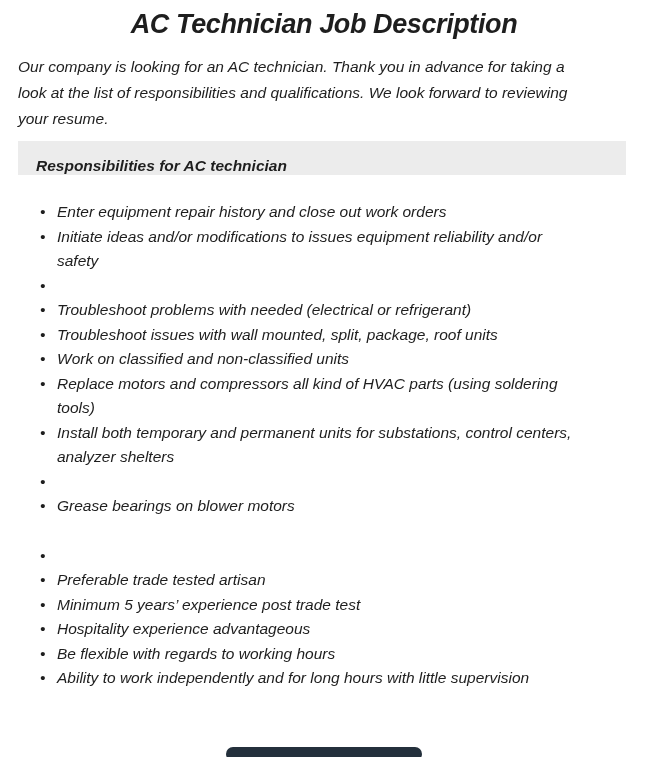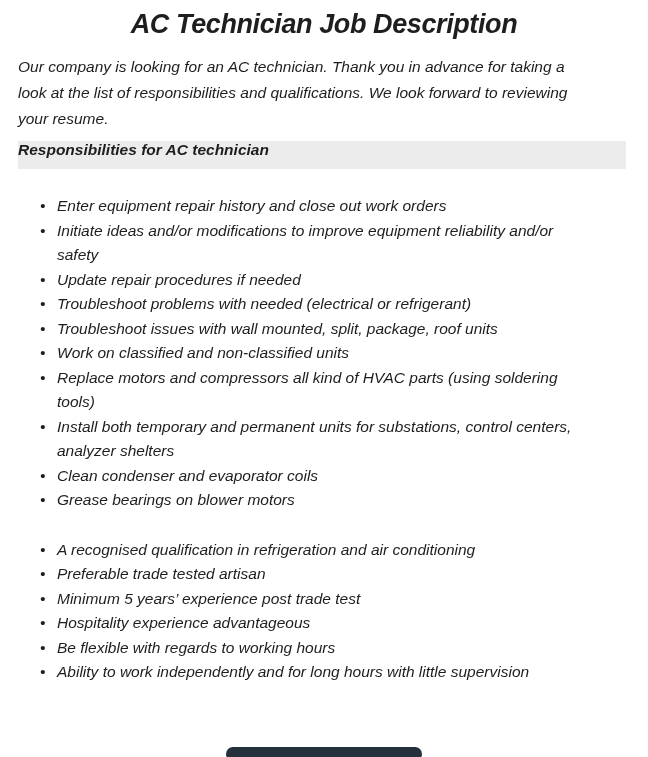--- a/index.html
+++ b/index.html
@@ -29,24 +29,25 @@
     text-align: center;
   }
   .intro {
     margin: 12px 20px 0 18px;
     font-size: 15.5px;
     line-height: 26px;
     white-space: pre-line;
   }
   .section-bar {
     margin: 9px 22px 0 18px;
-    height: 28px;
+    height: 34px;
     background: var(--bar-bg);
     display: flex;
-    align-items: flex-start;
+    align-items: flex-end;
+    padding-left: 18px;
   }
   .section-heading {
     font-size: 15.5px;
     font-weight: 700;
   }
   .bullets {
     list-style: none;
     margin: 25px 0 12px 0;
     padding: 0 0 0 40px;
   }
@@ -89,26 +90,25 @@
     <span class="section-heading">Responsibilities for AC technician</span>
   </div>
 
   <ul class="bullets">
     <li>
         <span class="dot">•</span>
         <span class="txt">Enter equipment repair history and close out work orders</span>
       </li>
     <li>
         <span class="dot">•</span>
-        <span class="txt">Initiate ideas and/or modifications to improve equipment reliability and/or
+        <span class="txt">Initiate ideas and/or modifications to issues equipment reliability and/or
 safety</span>
       </li>
     <li>
         <span class="dot">•</span>
-        <span class="txt">Update repair procedures if needed</span>
       </li>
     <li>
         <span class="dot">•</span>
         <span class="txt">Troubleshoot problems with needed (electrical or refrigerant)</span>
       </li>
     <li>
         <span class="dot">•</span>
         <span class="txt">Troubleshoot issues with wall mounted, split, package, roof units</span>
       </li>
     <li>
@@ -120,33 +120,31 @@
         <span class="txt">Replace motors and compressors all kind of HVAC parts (using soldering
 tools)</span>
       </li>
     <li>
         <span class="dot">•</span>
         <span class="txt">Install both temporary and permanent units for substations, control centers,
 analyzer shelters</span>
       </li>
     <li>
         <span class="dot">•</span>
-        <span class="txt">Clean condenser and evaporator coils</span>
       </li>
     <li>
         <span class="dot">•</span>
         <span class="txt">Grease bearings on blower motors</span>
       </li>
   </ul>
 
 
   <ul class="bullets">
     <li>
         <span class="dot">•</span>
-        <span class="txt">A recognised qualification in refrigeration and air conditioning</span>
       </li>
     <li>
         <span class="dot">•</span>
         <span class="txt">Preferable trade tested artisan</span>
       </li>
     <li>
         <span class="dot">•</span>
         <span class="txt">Minimum 5 years’ experience post trade test</span>
       </li>
     <li>

